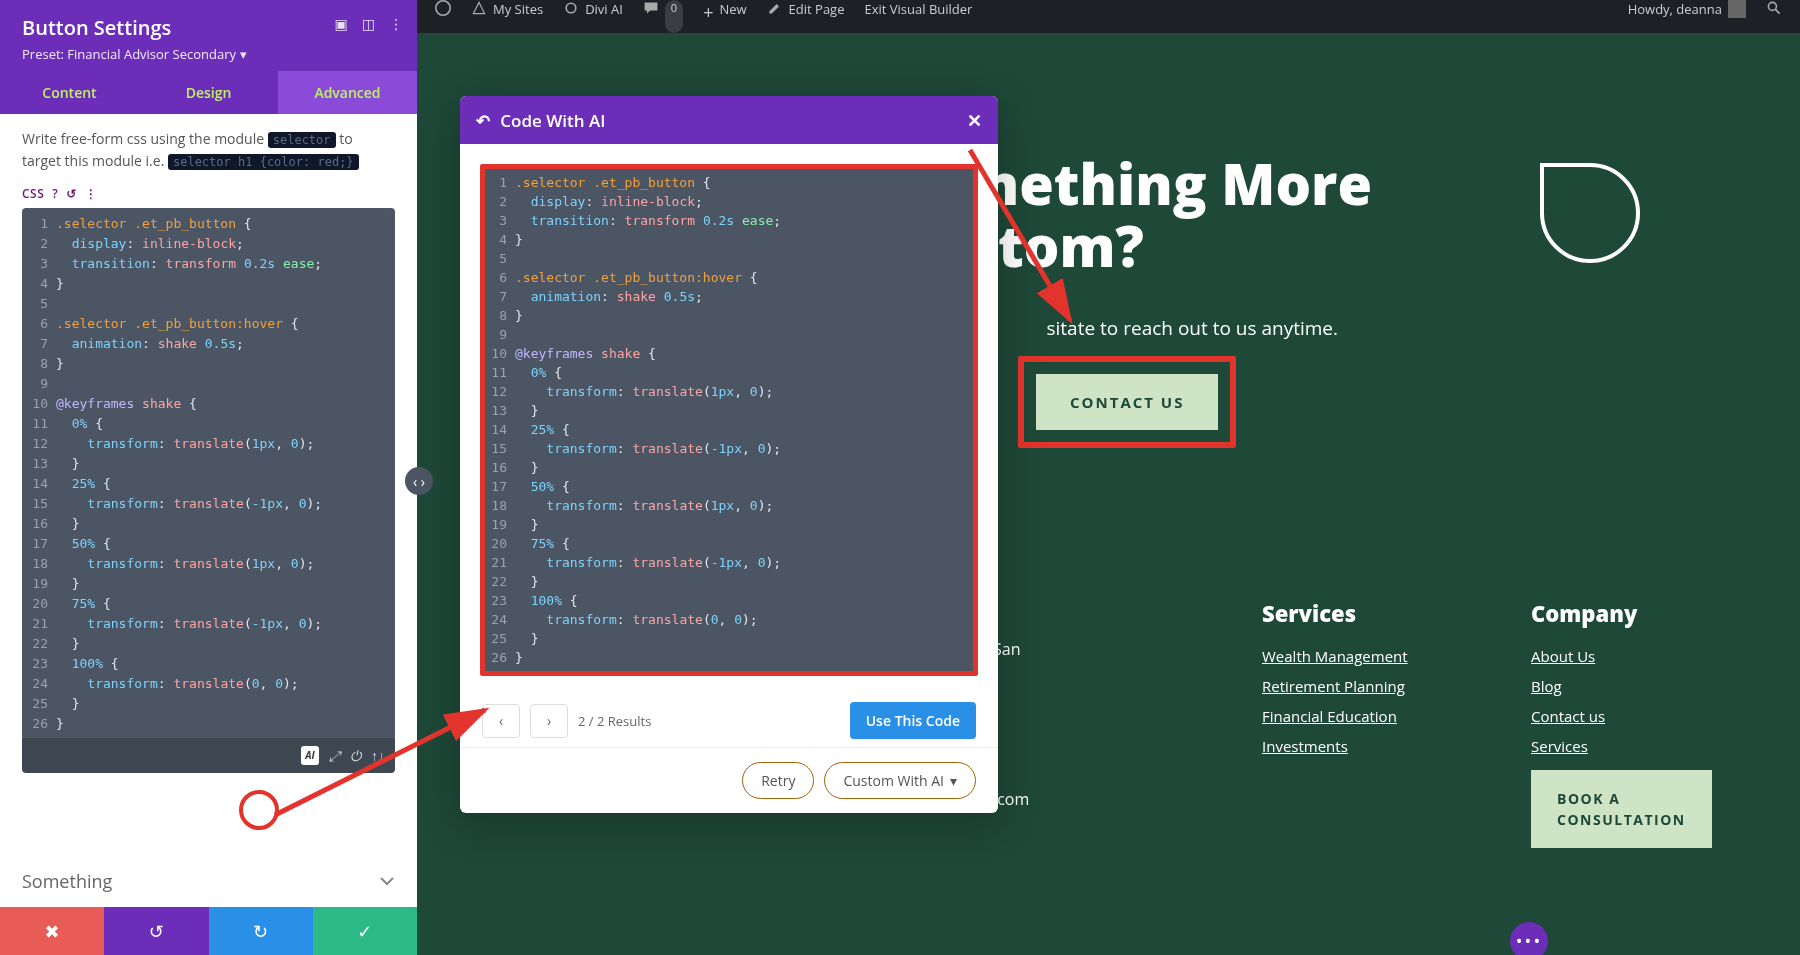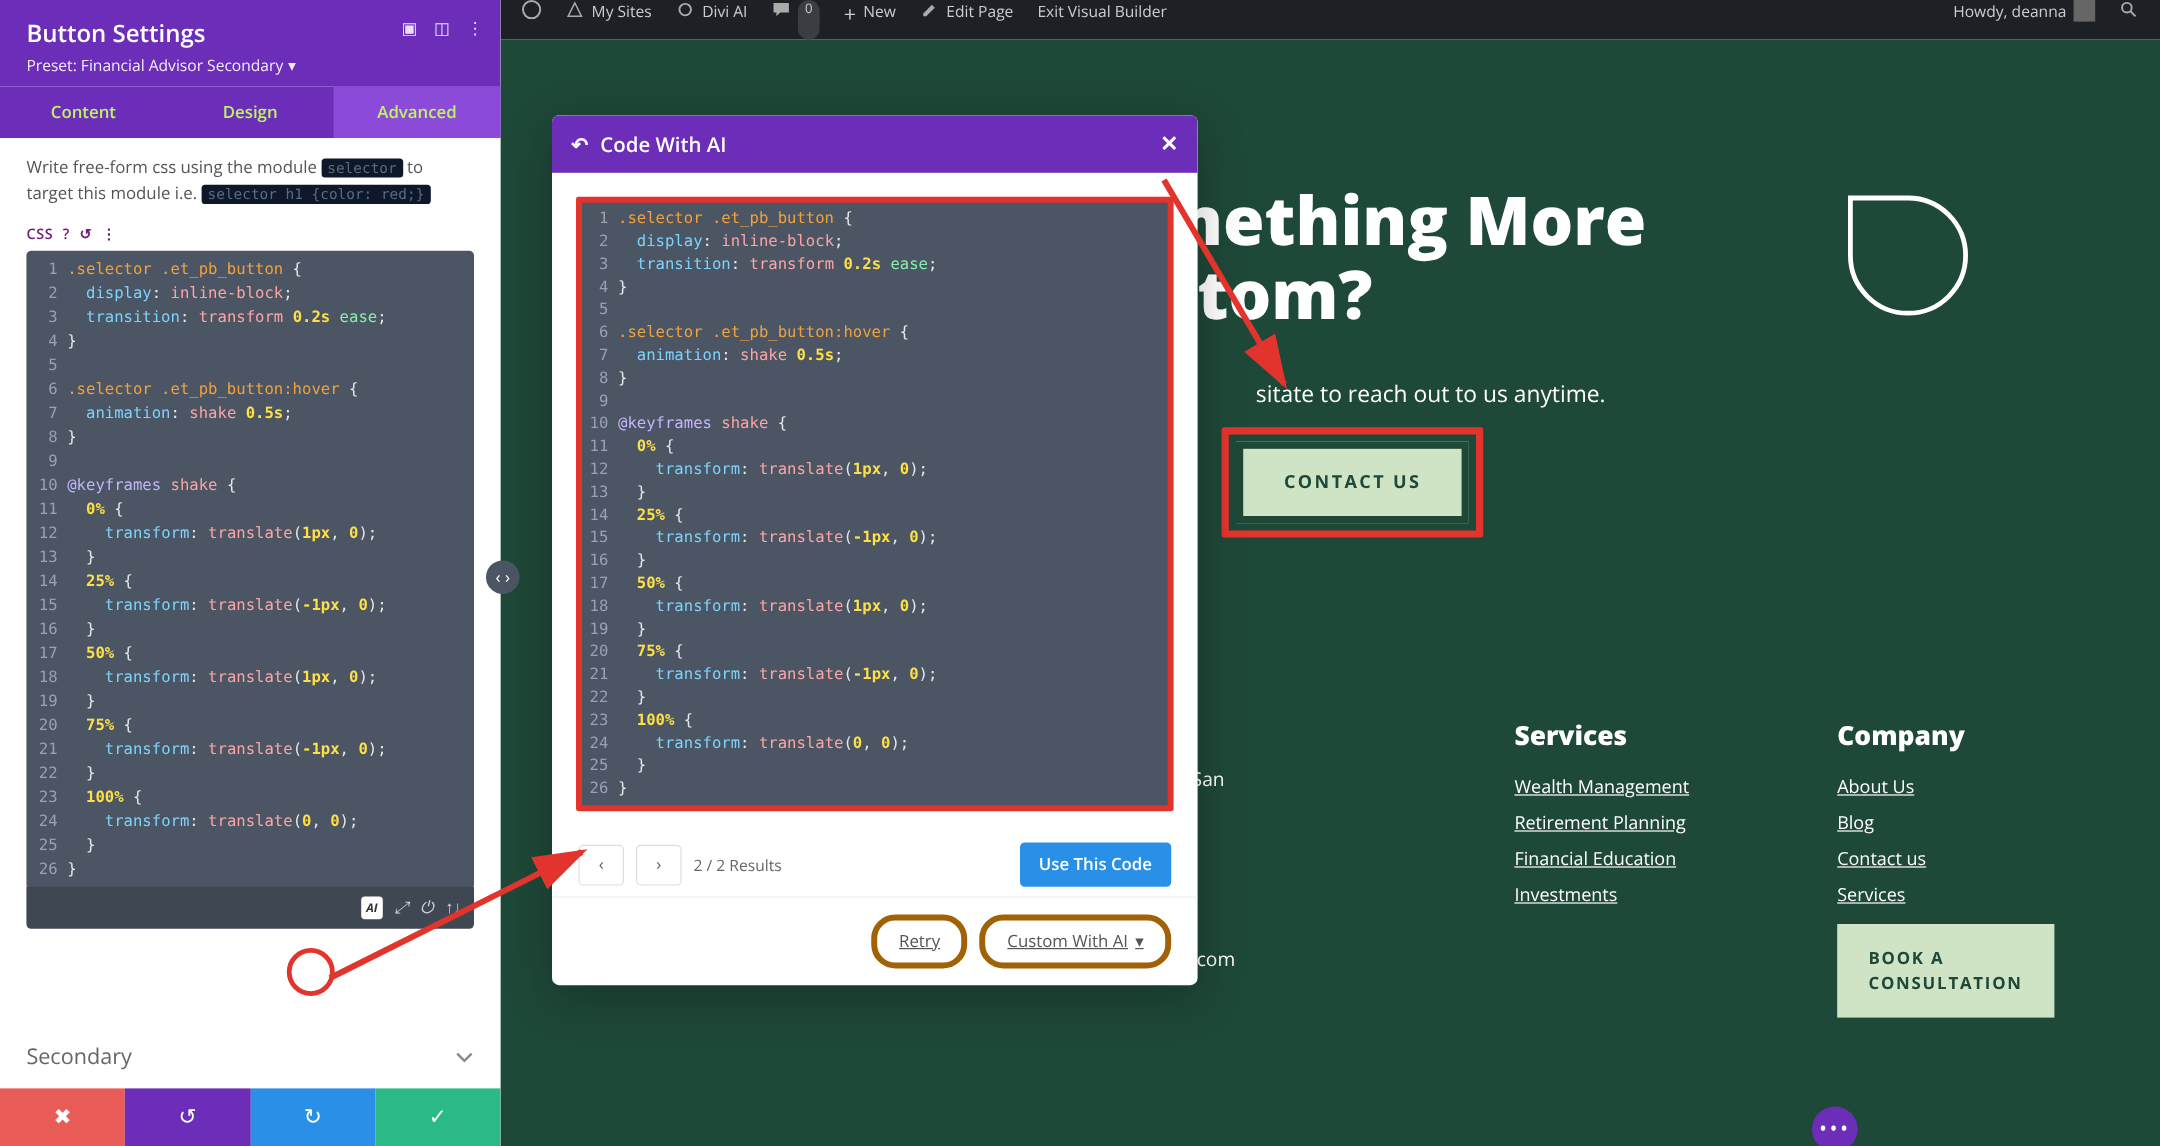--- a/index.html
+++ b/index.html
@@ -29,21 +29,21 @@
 .css-label { display: flex; align-items: center; gap: 8px; margin: 12px 0 6px; color: #701a75; font-size: 12px; font-weight: 600; letter-spacing: .5px; }
 .css-label .mini-icon { cursor: pointer; }
 
 .code-editor { background: #4b5563; border-radius: 4px; font-family: Menlo, Consolas, monospace; font-size: 13px; line-height: 20px; padding: 6px 0; }
 .code-editor .row { display: flex; white-space: pre; }
 .code-editor .ln { width: 34px; text-align: right; padding-right: 8px; color: #9aa2b1; user-select: none; }
 .code-editor .tx { flex: 1; color: #e5e7eb; }
 .tok-sel { color: #f2a23c; }
 .tok-prop { color: #7dd3fc; }
 .tok-val { color: #fca5a5; }
-.tok-num { color: #fde047; font-weight: bold; }
+.tok-num { color: #7dd3fc; }
 .tok-kw { color: #c4b5fd; }
 .tok-ease { color: #86efac; }
 
 .editor-toolbar { background: #3f4752; border-radius: 0 0 4px 4px; padding: 8px 10px; display: flex; justify-content: flex-end; gap: 10px; color: #cfd6df; margin-top: -2px; }
 .editor-toolbar span { cursor: pointer; font-style: italic; }
 .ai-badge { background: #fff; color: #333; border-radius: 3px; font-size: 10px; font-weight: 700; padding: 2px 4px; }
 
 .attr-row { display: flex; align-items: center; justify-content: space-between; padding: 14px 22px; color: #666; font-size: 18px; }
 .attr-row svg { width: 16px; height: 16px; fill: #888; }
 
@@ -65,21 +65,21 @@
 .ai-code-wrap { padding: 20px; }
 .ai-code { background: #4b5563; border: 5px solid #e2342d; border-radius: 2px; font-family: Menlo, Consolas, monospace; font-size: 13px; line-height: 19px; padding: 4px 0; }
 .ai-code .row { display: flex; white-space: pre; }
 .ai-code .ln { width: 30px; text-align: right; padding-right: 8px; color: #9aa2b1; }
 .ai-code .tx { flex: 1; color: #e5e7eb; }
 .ai-pager { display: flex; align-items: center; gap: 10px; padding: 6px 22px 8px; }
 .pager-btn { width: 38px; height: 34px; border: 1px solid #ddd; border-radius: 4px; display: flex; align-items: center; justify-content: center; color: #666; cursor: pointer; }
 .pager-text { color: #666; font-size: 13px; }
 .use-btn { margin-left: auto; background: #2a8fe6; color: #fff; border-radius: 4px; padding: 9px 16px; font-size: 14px; font-weight: 600; cursor: pointer; }
 .ai-actions { border-top: 1px solid #eee; padding: 14px 22px; display: flex; justify-content: flex-end; gap: 10px; }
-.pill { border: 5px solid #a16207; border-radius: 20px; padding: 8px 18px; color: #555; font-size: 14px; cursor: pointer; display: flex; align-items: center; gap: 6px; text-decoration: underline; }
+.pill { border: 1px solid #a16207; border-radius: 20px; padding: 8px 18px; color: #555; font-size: 14px; cursor: pointer; display: flex; align-items: center; gap: 6px; }
 
 
 .page { position: absolute; left: 417px; right: 0; top: 33px; bottom: 0; background: #1e4838; color: #fff; }
 .hero-title { position: absolute; right: 428px; top: 120px; font-size: 56px; font-weight: 800; line-height: 1.1; text-align: left; }
 .hero-sub { position: absolute; right: 462px; top: 282px; font-size: 19px; }
 .logo-ring { position: absolute; right: 160px; top: 130px; width: 100px; height: 100px; border: 4px solid #fff; border-radius: 0 50% 50% 50%; }
 .contact-wrap { position: absolute; left: 601px; top: 323px; border: 6px solid #e2342d; padding: 6px; border-radius: 2px; }
 .contact-btn { background: #cfe3c5; color: #1e4838; padding: 18px 34px; font-size: 15px; font-weight: 700; letter-spacing: 2px; border: 6px solid #1e4838; cursor: pointer; }
 
 .footer-cols { position: absolute; left: 576px; right: 60px; top: 565px; display: flex; gap: 60px; }
@@ -239,21 +239,21 @@
         <div class="row"><span class="ln">26</span><span class="tx">}</span></div>
       </div>
     <div class="editor-toolbar">
       <span class="ai-badge">AI</span>
       <span>⤢</span>
       <span>⏻</span>
       <span>↑↓</span>
     </div>
   </div>
   <div class="attr-row">
-    <span>Secondary</span>
+    <span>Something</span>
     <svg viewBox="0 0 16 16">
         <path d="M2 5l6 6 6-6" fill="none" stroke="#888" stroke-width="2"></path>
       </svg>
   </div>
   <div class="panel-footer">
     <div class="pf-red">✖</div>
     <div class="pf-purple">↺</div>
     <div class="pf-blue">↻</div>
     <div class="pf-green">✓</div>
   </div>

